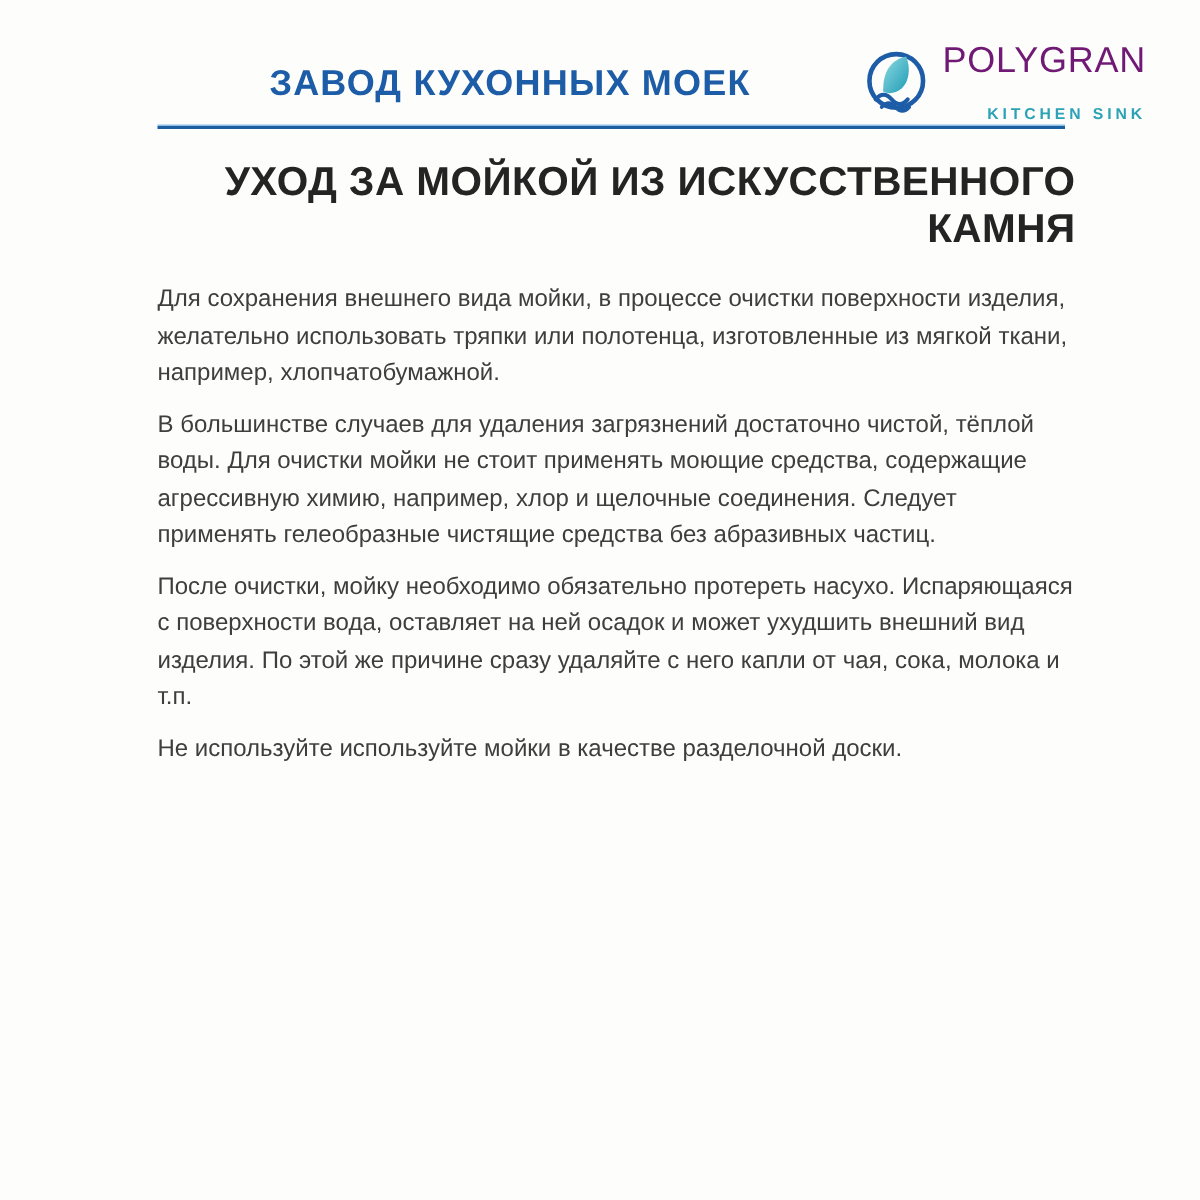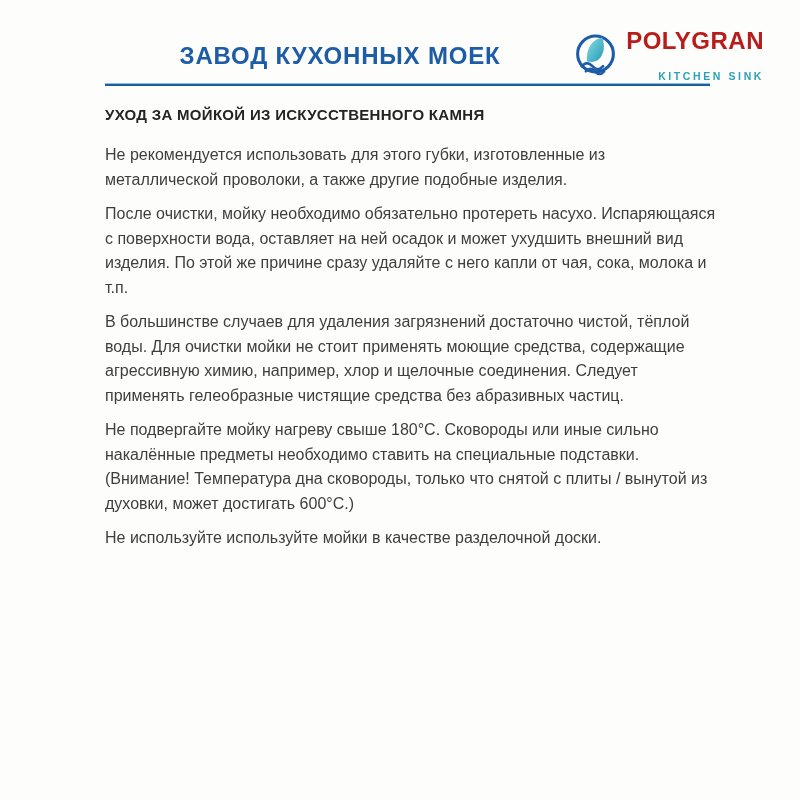--- a/index.html
+++ b/index.html
@@ -32,23 +32,23 @@
     right: 36px;
     top: 28px;
     display: flex;
     align-items: center;
     gap: 7px;
   }
   .logo-icon { width: 47px; height: 47px; flex: 0 0 auto; }
   .logo-text { display: flex; flex-direction: column; align-items: flex-end; }
   .brand-name {
     font-size: 24px;
-    font-weight: 700;
+    font-weight: 400;
     letter-spacing: 0.5px;
-    color: #b91c1c;
+    color: #701a75;
     line-height: 1.05;
   }
   .brand-tagline {
     font-size: 10.5px;
     font-weight: 700;
     letter-spacing: 2.6px;
     color: #2ba3b5;
     margin-top: 17px;
   }
   .header-divider {
@@ -62,24 +62,25 @@
 
   
   .content {
     position: absolute;
     left: 105px;
     top: 106px;
     width: 612px;
   }
   .doc-title {
     margin: 0 0 20px 0;
-    font-size: 15px;
+    font-size: 27px;
     font-weight: 800;
     letter-spacing: 0.3px;
     color: #242424;
+    text-align: right;
   }
   .content p {
     margin: 0 0 10px 0;
     font-size: 16px;
     line-height: 24.5px;
     color: #3e3e3e;
   }
 </style>
 </head>
 <body>
@@ -109,20 +110,19 @@
         <span class="brand-tagline">KITCHEN SINK</span>
       </span>
     </div>
 
     <div class="header-divider"></div>
   </div>
 
   <div class="content">
     <h1 class="doc-title">УХОД ЗА МОЙКОЙ ИЗ ИСКУССТВЕННОГО КАМНЯ</h1>
 
-    <p>Не рекомендуется использовать для этого губки, изготовленные из металлической проволоки, а также другие подобные изделия.</p>
+    <p>Для сохранения внешнего вида мойки, в процессе очистки поверхности изделия, желательно использовать тряпки или полотенца, изготовленные из мягкой ткани, например, хлопчатобумажной.</p>
+    <p>В большинстве случаев для удаления загрязнений достаточно чистой, тёплой воды. Для очистки мойки не стоит применять моющие средства, содержащие агрессивную химию, например, хлор и щелочные соединения. Следует применять гелеобразные чистящие средства без абразивных частиц.</p>
     <p>После очистки, мойку необходимо обязательно протереть насухо. Испаряющаяся с поверхности вода, оставляет на ней осадок и может ухудшить внешний вид изделия. По этой же причине сразу удаляйте с него капли от чая, сока, молока и т.п.</p>
-    <p>В большинстве случаев для удаления загрязнений достаточно чистой, тёплой воды. Для очистки мойки не стоит применять моющие средства, содержащие агрессивную химию, например, хлор и щелочные соединения. Следует применять гелеобразные чистящие средства без абразивных частиц.</p>
-    <p>Не подвергайте мойку нагреву свыше 180°С. Сковороды или иные сильно накалённые предметы необходимо ставить на специальные подставки. (Внимание! Температура дна сковороды, только что снятой с плиты / вынутой из духовки, может достигать 600°С.)</p>
     <p>Не используйте используйте мойки в качестве разделочной доски.</p>
   </div>
 
 </div>
 
 </body></html>

